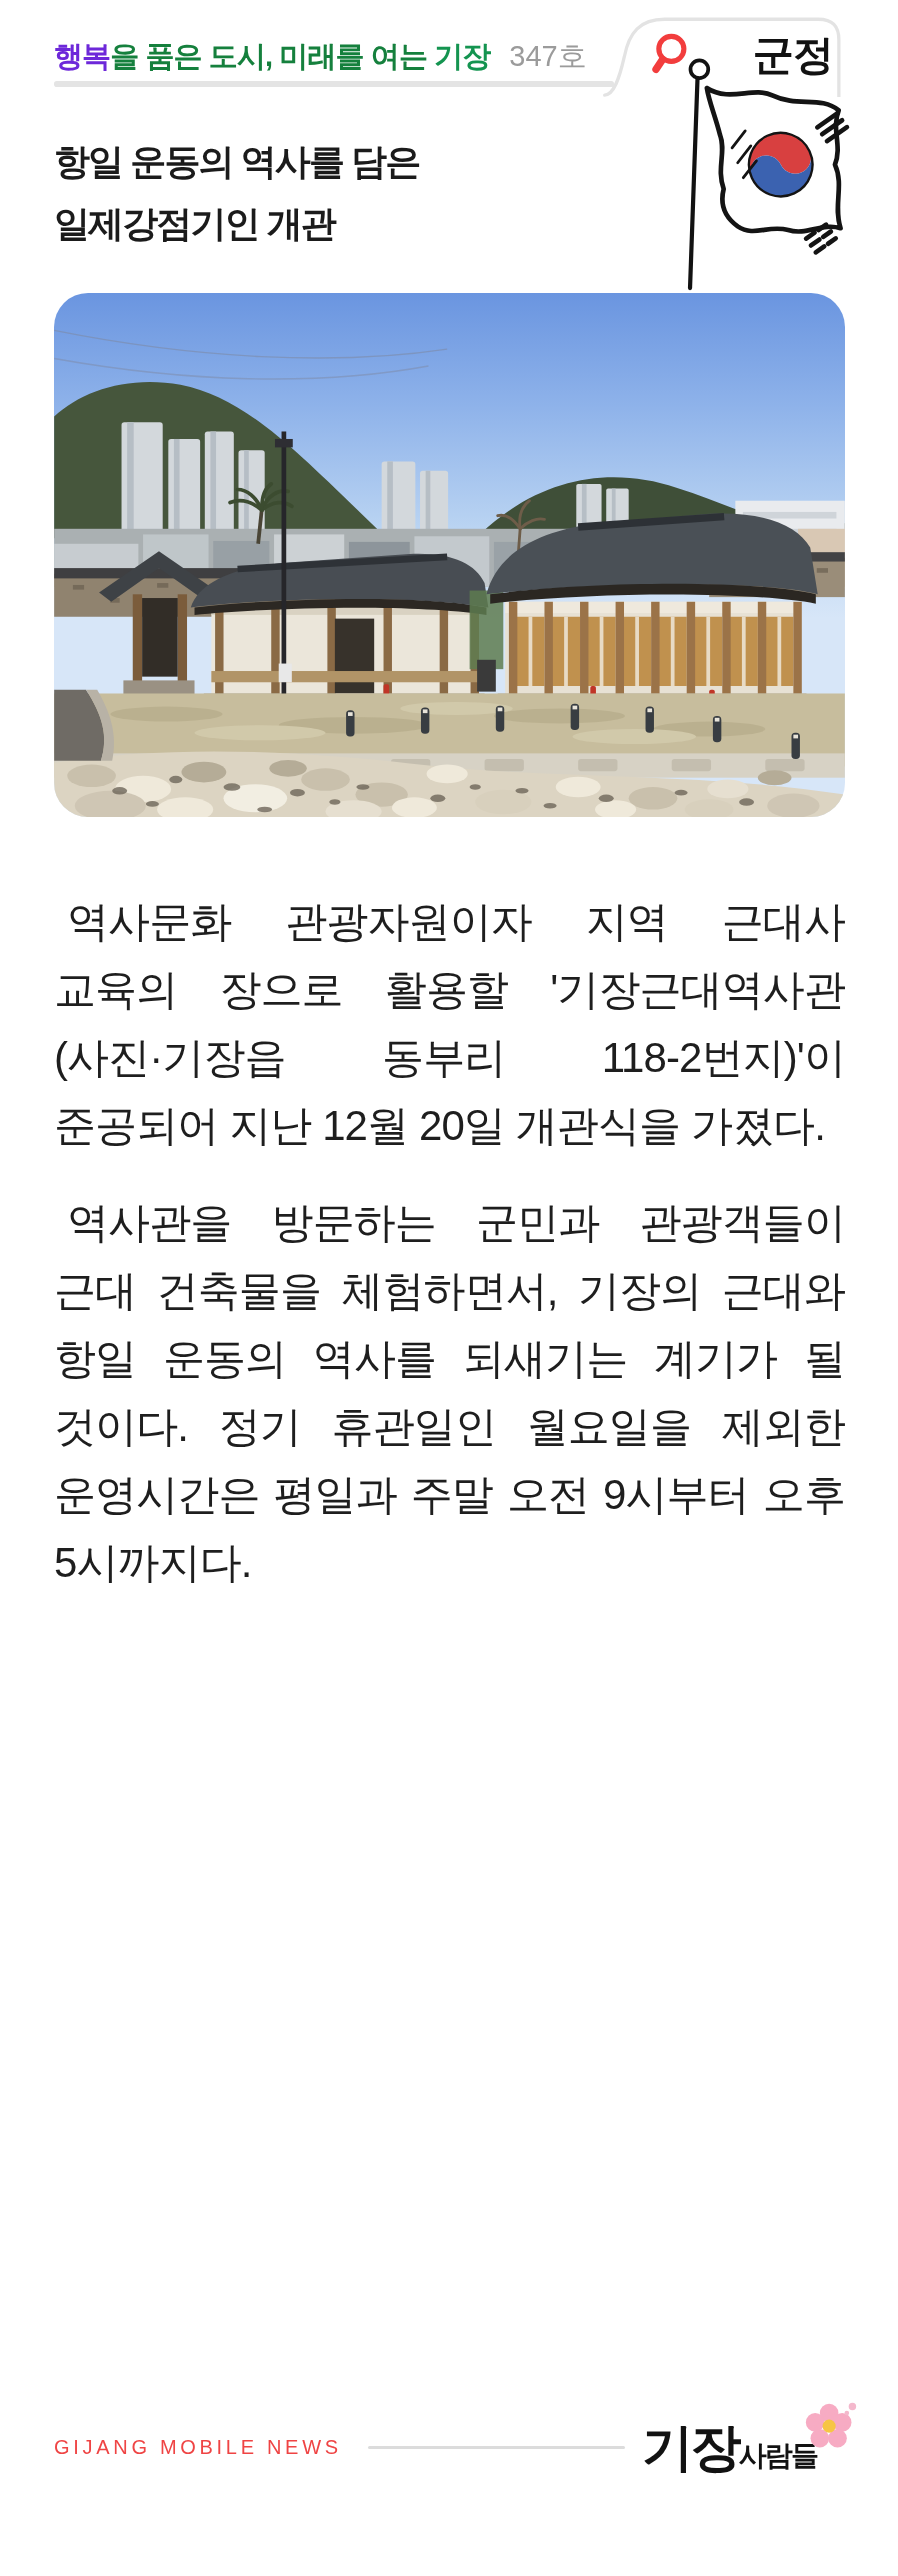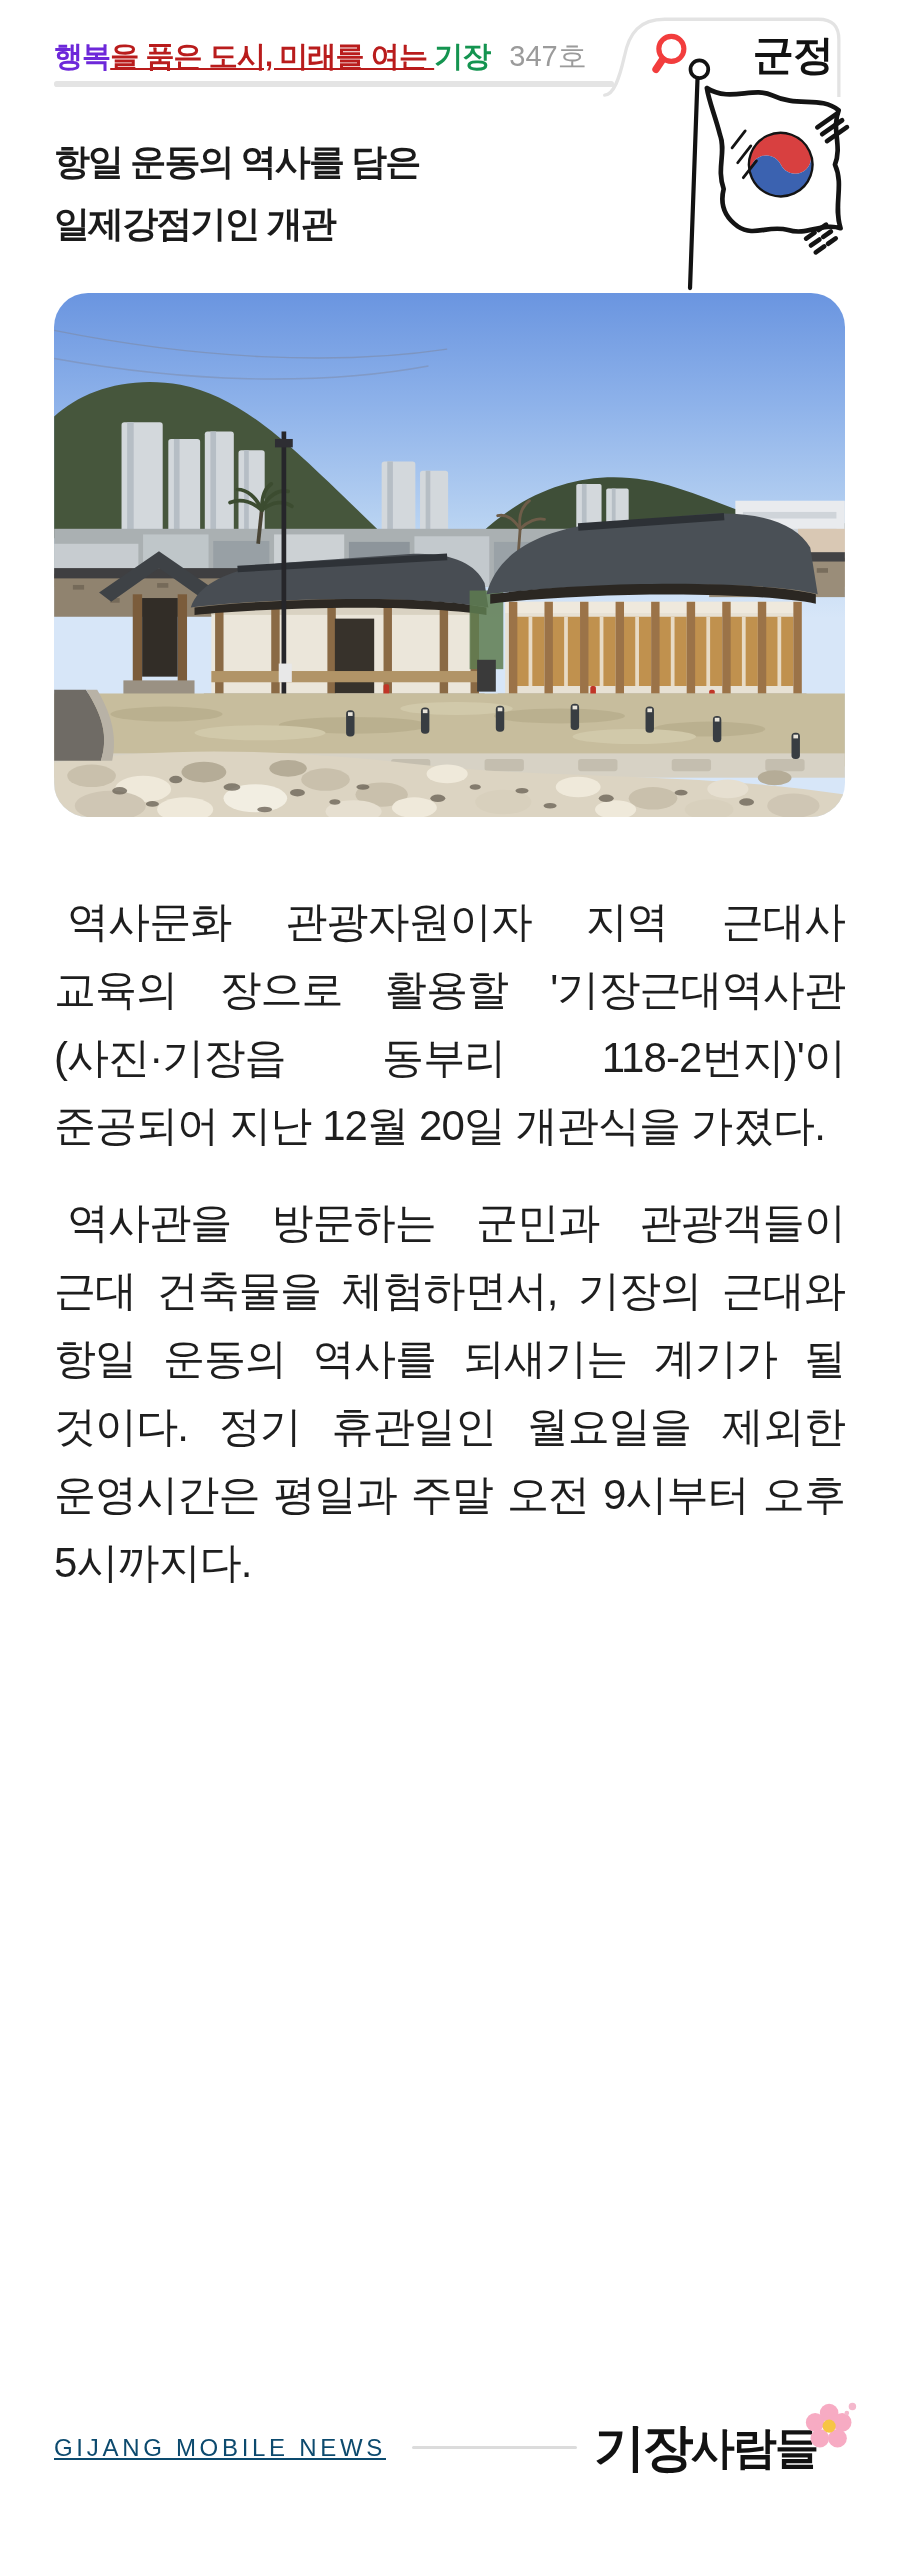--- a/index.html
+++ b/index.html
@@ -2,21 +2,21 @@
 <html style="font-size:15px"><head>
 <meta charset="utf-8">
 <style>
   html,body{margin:0;padding:0;background:#ffffff;}
   body{font-family:"Liberation Sans","DejaVu Sans",sans-serif;}
   .page{position:relative;width:899px;height:2576px;background:#fff;overflow:hidden;}
 
   
   .brand{position:absolute;left:54px;top:37px;font-size:29px;font-weight:800;letter-spacing:-0.9px;white-space:nowrap;}
   .b-red{color:#6d28d9;}
-  .b-navy{color:#b91c1c;text-decoration:underline;}
+  .b-navy{color:#15803d;}
   .b-green{color:#149450;}
   .b-issue{color:#9b9b9b;font-weight:500;margin-left:19px;letter-spacing:0;}
   .header-rule{position:absolute;left:54px;top:81px;width:560px;height:5.6px;border-radius:2.8px;background:#e4e4e4;}
   .tab{position:absolute;left:599px;top:7.5px;width:253px;height:86px;}
   .tab-outline{position:absolute;left:0;top:0;}
   .tab-search{position:absolute;left:51px;top:24px;}
   .tab-label{position:absolute;right:19px;top:20.6px;font-size:41px;font-weight:700;color:#121212;letter-spacing:-0.9px;}
 
   
   .article-title{position:absolute;left:54px;top:131px;margin:0;font-size:36px;line-height:62px;font-weight:800;color:#1b1b1b;letter-spacing:-1.9px;}
@@ -26,25 +26,25 @@
   .photo{position:absolute;left:54px;top:293px;width:791px;height:524px;margin:0;border-radius:34px;overflow:hidden;
          background:linear-gradient(180deg,#6a95e0 0%,#8fb3ea 22%,#bad4f2 45%,#d7e6f8 62%,#d7e6f8 100%);}
 
   
   .article-body{position:absolute;left:54px;top:888px;width:791px;}
   .article-body p{margin:0 0 29px 0;font-size:42px;line-height:68px;font-weight:300;color:#1e1e1e;
                   text-align:justify;text-indent:13px;letter-spacing:-0.9px;word-break:keep-all;}
 
   
   .footer{position:absolute;left:54px;top:2410px;width:791px;height:75px;display:flex;align-items:center;}
-  .footer-left{font-size:24px;letter-spacing:3.7px;color:#0c4a6e;font-weight:500;white-space:nowrap;text-decoration:underline;}
+  .footer-left{font-size:20px;letter-spacing:3.7px;color:#ef4444;font-weight:500;white-space:nowrap;}
   .footer-rule{flex:1;height:3.7px;background:#dcdcdc;margin:0 17px 0 26px;border-radius:1.9px;}
   .logo{position:relative;display:flex;align-items:flex-end;padding-right:28px;white-space:nowrap;}
   .logo-big{font-size:51px;font-weight:800;color:#121212;letter-spacing:-2.8px;line-height:1;}
-  .logo-small{font-size:44px;font-weight:800;color:#121212;letter-spacing:-1.9px;line-height:1;padding-bottom:2.8px;}
+  .logo-small{font-size:28px;font-weight:800;color:#121212;letter-spacing:-1.9px;line-height:1;padding-bottom:2.8px;}
   .logo-flower{position:absolute;right:-13px;top:-20.6px;}
 </style>
 </head>
 <body>
 
 <div class="page">
 
   <header>
     <div class="brand">
       <span class="b-red">행복</span><span class="b-navy">을 품은 도시, 미래를 여는 </span><span class="b-green">기장</span><span class="b-issue">347호</span>

